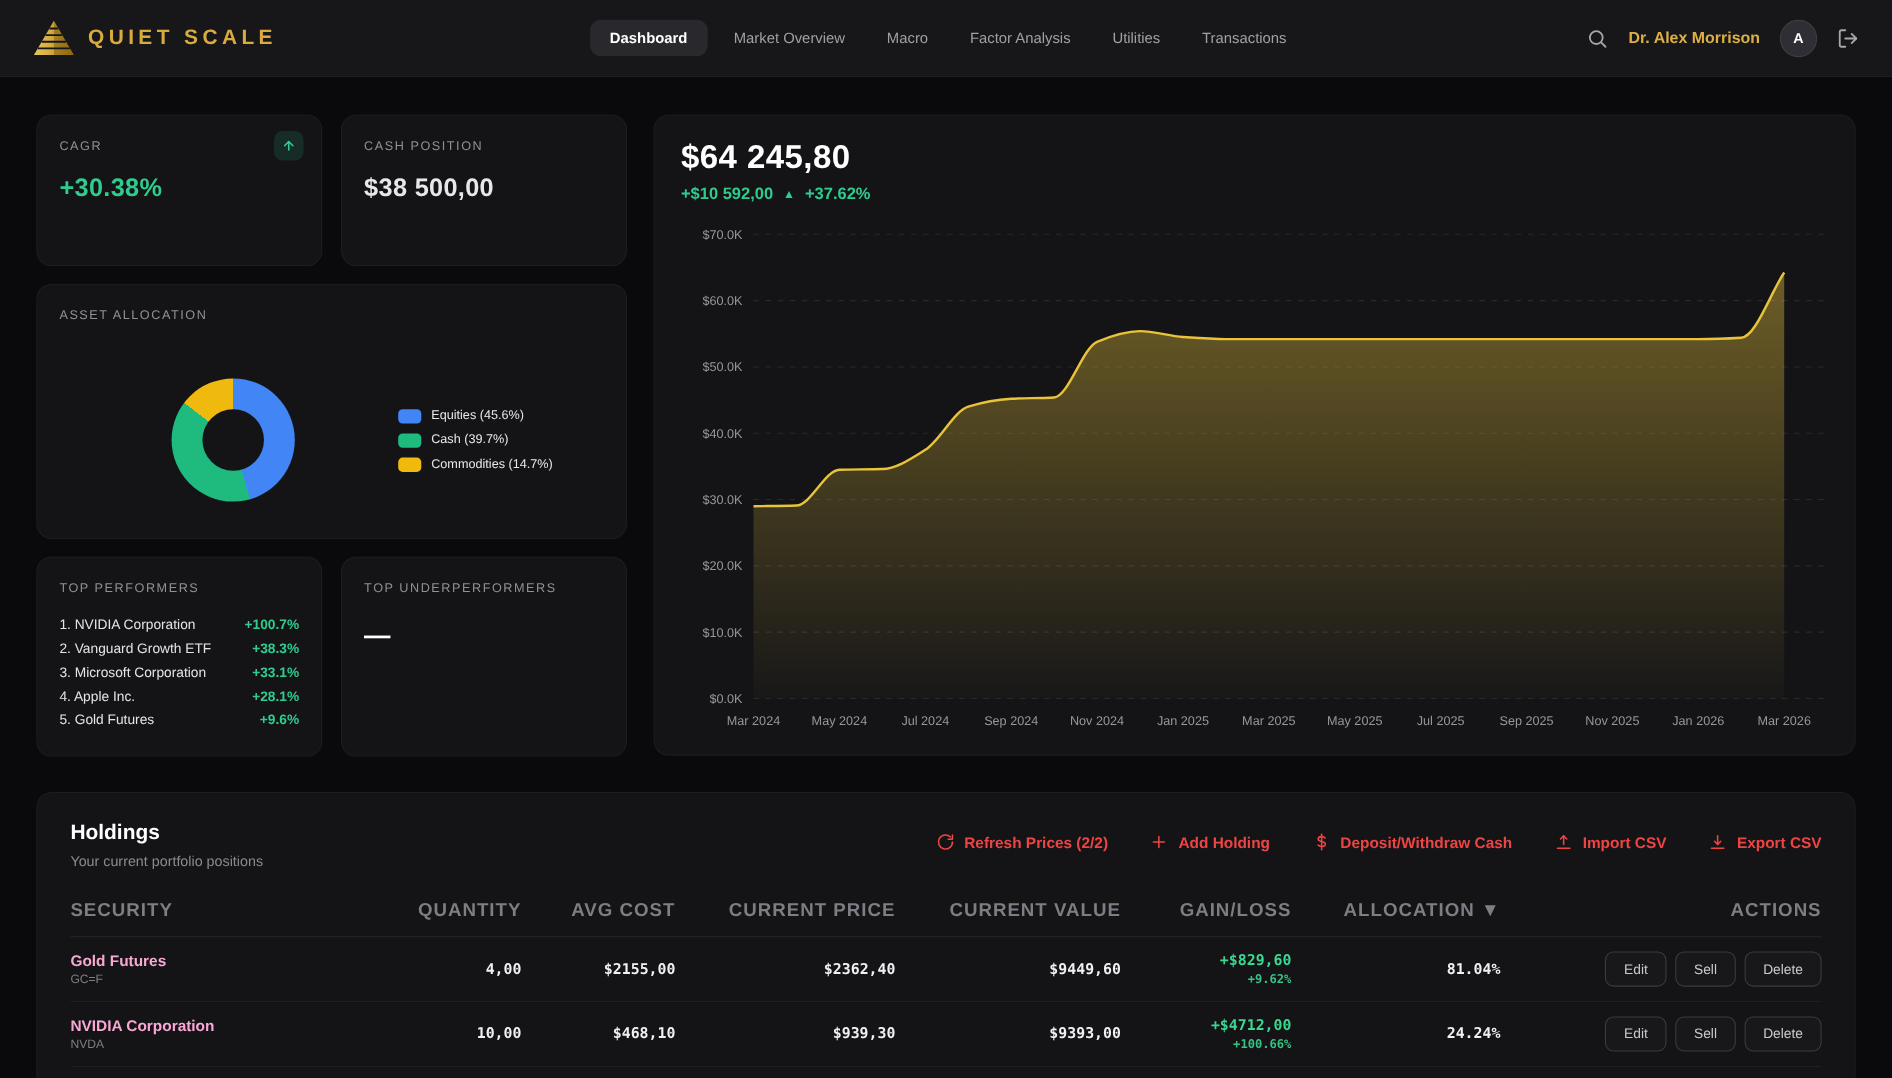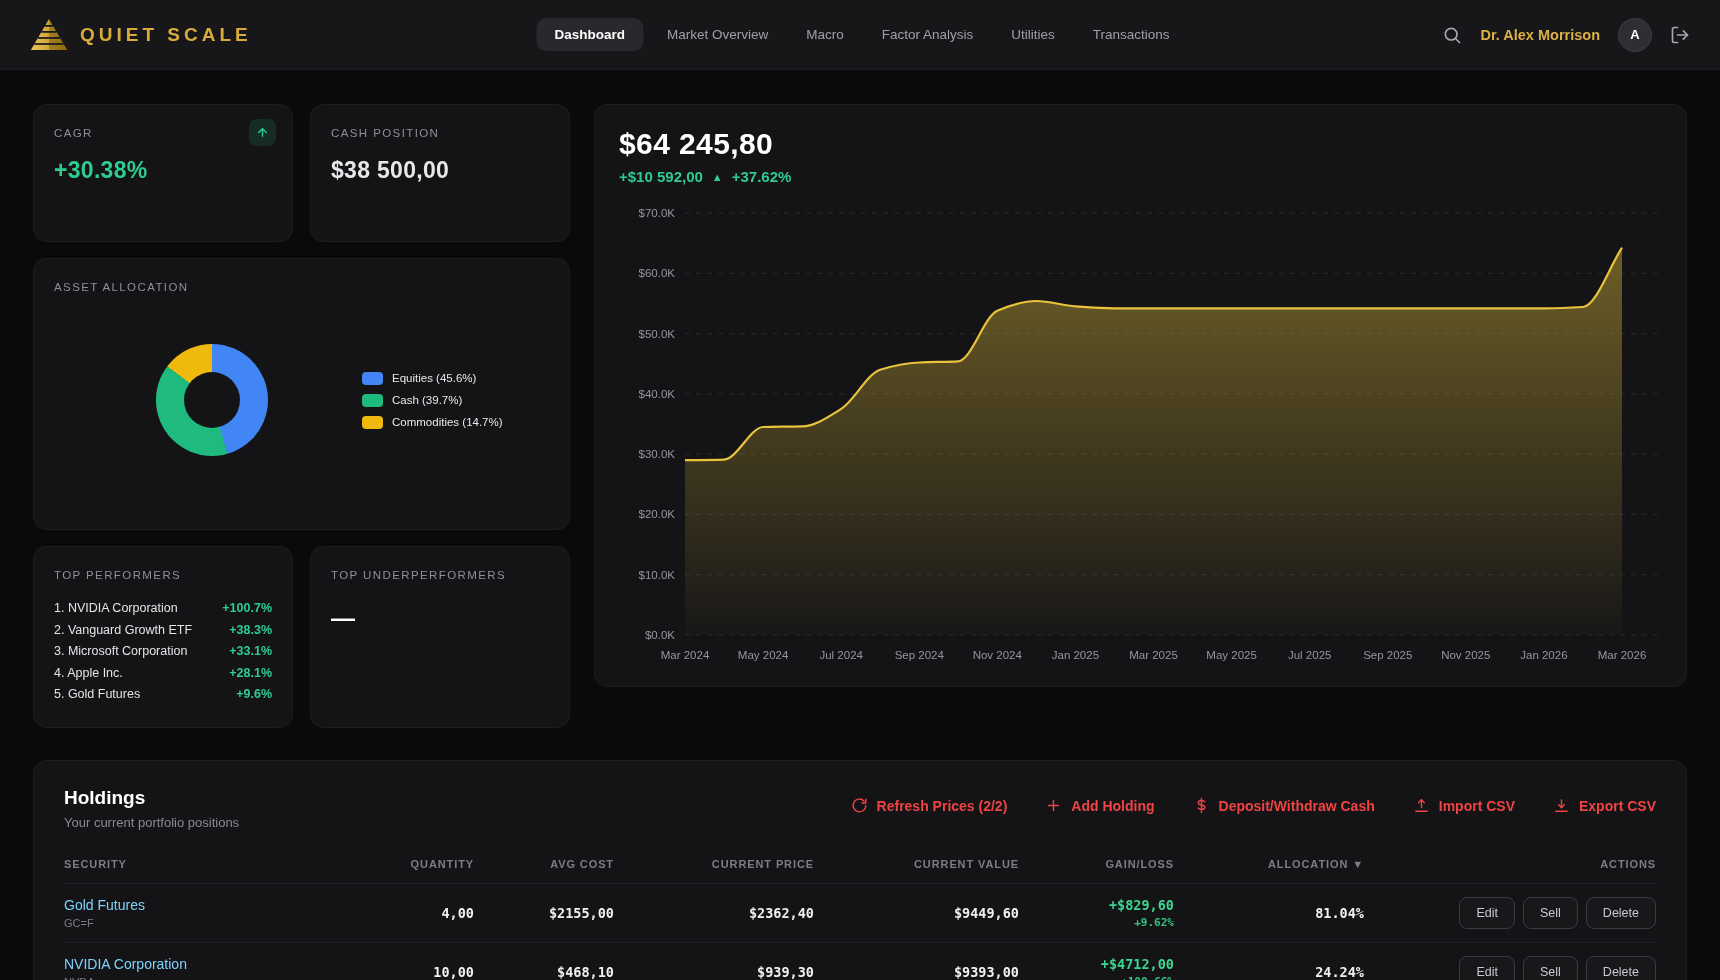--- a/index.html
+++ b/index.html
@@ -48,21 +48,21 @@
   .stat-row, .perf-row { display:flex; gap:17px; }
   .stat-card { flex:1; height:138px; padding:18px 20px; position:relative; }
   .stat-value { margin-top:16px; font-size:23px; font-weight:700; letter-spacing:.3px; }
   .stat-value.green { color:#2ecc8f; }
   .trend-chip {
     position:absolute; top:14px; right:16px; width:27px; height:27px; border-radius:8px;
     background:rgba(46,204,143,0.13); display:flex; align-items:center; justify-content:center;
   }
   .trend-chip svg { width:13px; height:13px; stroke:#2ecc8f; fill:none; stroke-width:2.6; stroke-linecap:round; stroke-linejoin:round; }
   
-  .alloc-card { height:272px; padding:18px 20px; }
+  .alloc-card { height:232px; padding:18px 20px; }
   .alloc-body { display:flex; align-items:center; height:190px; margin-top:10px; }
   .donut { width:112px; height:112px; border-radius:50%; position:relative; margin-left:102px; flex:none; }
   .donut::after { content:""; position:absolute; inset:28px; border-radius:50%; background:#141417; }
   .legend { margin-left:94px; display:flex; flex-direction:column; gap:9px; }
   .legend-item { display:flex; align-items:center; gap:9px; cursor:pointer; }
   .legend-swatch { width:21px; height:13px; border-radius:4px; flex:none; }
   .legend-label { font-size:11.5px; color:#e8e8ea; }
   
   .perf-card { flex:1; height:182px; padding:18px 20px; }
   .perf-list { margin-top:18px; }
@@ -89,26 +89,26 @@
   }
   .tool-btn svg { width:17px; height:17px; stroke:currentColor; fill:none; stroke-width:2; stroke-linecap:round; stroke-linejoin:round; }
   .table { margin-top:24px; }
   .thead, .trow {
     display:grid;
     grid-template-columns:300px 110px 140px 200px 205px 155px 190px 1fr;
     align-items:center;
   }
   .thead {
     padding:4px 0 13px; border-bottom:1px solid #232327;
-    color:#7d7d84; font-size:11px; letter-spacing:.9px; font-weight:600;
+    color:#7d7d84; font-size:17px; letter-spacing:.9px; font-weight:600;
   }
   .th { cursor:pointer; }
   .th.num, .cell.num, .th.actions, .cell.actions { text-align:right; }
   .trow { padding:13px 0; border-bottom:1px solid #1f1f23; }
-  .sec-name { font-size:14px; font-weight:400; color:#7dd3fc; }
+  .sec-name { font-size:14px; font-weight:700; color:#f9a8d4; }
   .sec-ticker { font-size:11px; color:#7d7d84; margin-top:4px; }
   .mono { font-family:"DejaVu Sans Mono", monospace; font-size:13.5px; font-weight:700; color:#f0f0f2; }
   .gain-cell { color:#3bd68f; }
   .gain-cell .gain-amt { font-family:"DejaVu Sans Mono", monospace; font-size:13.5px; font-weight:700; }
   .gain-cell .gain-pct { font-family:"DejaVu Sans Mono", monospace; font-size:11px; font-weight:700; margin-top:3px; opacity:.9; }
   .cell.actions { display:flex; justify-content:flex-end; gap:8px; }
   .action-btn {
     background:rgba(255,255,255,0.02); border:1px solid #3a3a40; border-radius:8px;
     color:#c9c9cf; font-size:12.5px; padding:8px 16px; cursor:pointer;
     font-family:"Liberation Sans", sans-serif;

